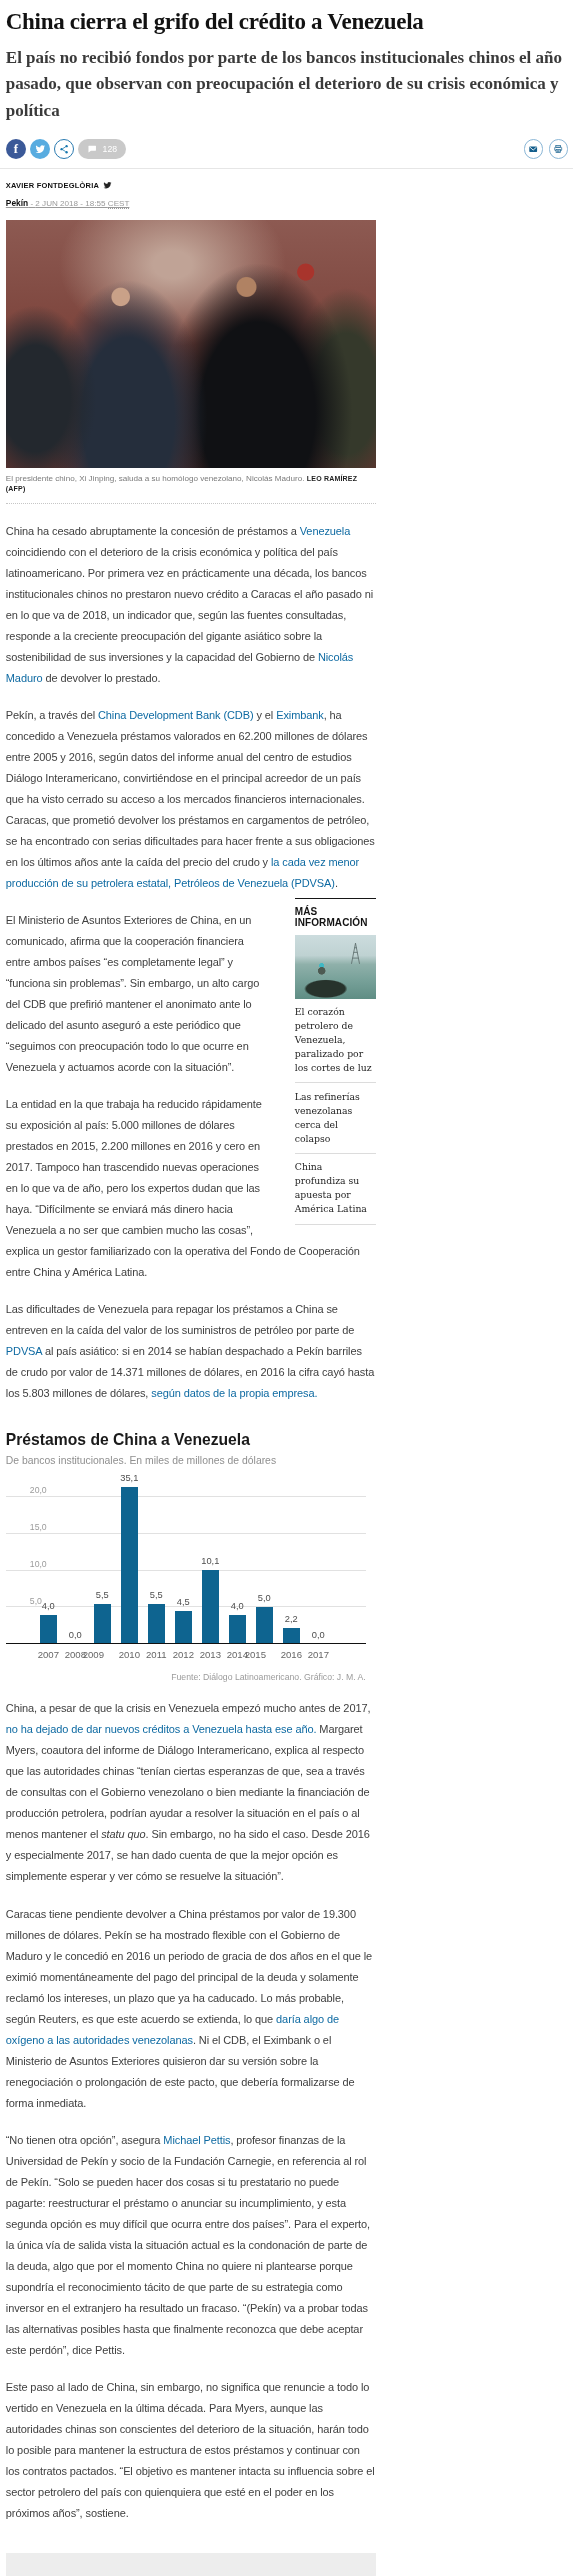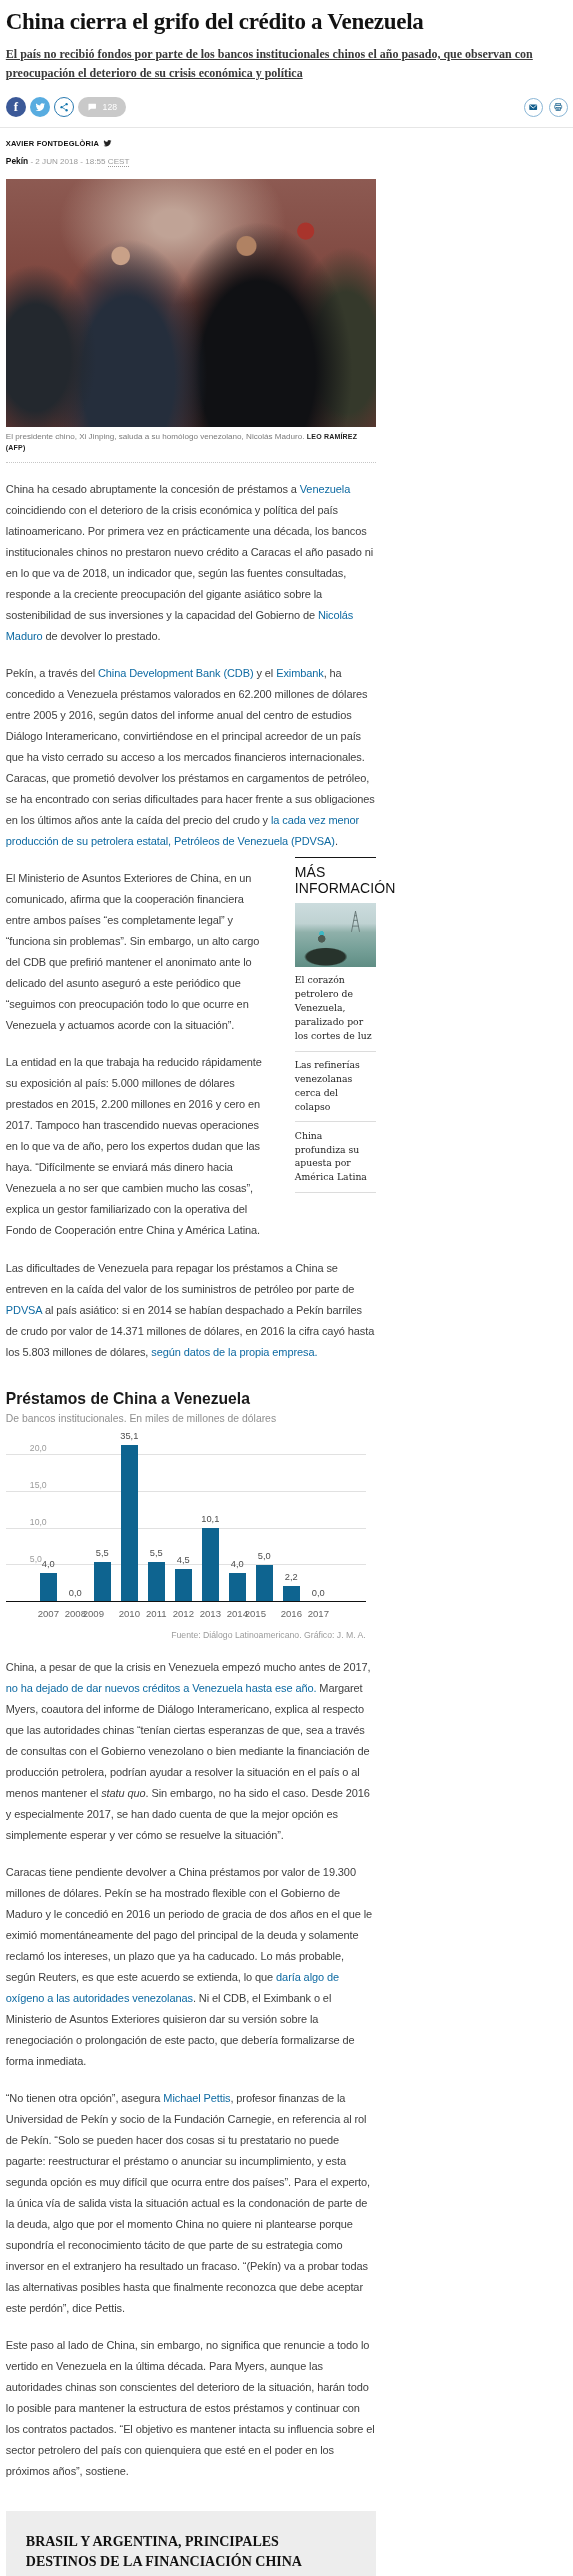--- a/index.html
+++ b/index.html
@@ -1,40 +1,40 @@
 <!DOCTYPE html>
 <html lang="es" style="font-size:9.3px"><head>
 <meta charset="utf-8">
 <style>
   html,body{margin:0;padding:0;background:#fff;}
   body{width:574px;font-family:"Liberation Sans",sans-serif;color:#404040;}
   .page{padding:5.8px 5.8px 17.4px 5.8px;box-sizing:border-box;}
 
   .headline{font-family:"Liberation Serif",serif;font-weight:700;font-size:23px;line-height:1.15;
     color:#121212;margin:3.5px 0 9.3px 0;letter-spacing:-0.3px;}
-  .subhead{font-family:"Liberation Serif",serif;font-size:12px;line-height:1.55;color:#3a3a3a;
-    margin:0 0 11.6px 0;max-width:562px;text-decoration:underline;}
+  .subhead{font-family:"Liberation Serif",serif;font-size:17px;line-height:1.55;color:#3a3a3a;
+    margin:0 0 11.6px 0;max-width:562px;}
 
   .social-row{display:flex;align-items:center;height:27px;}
   .circle{width:20px;height:20px;border-radius:50%;margin-right:4.1px;display:flex;
     align-items:center;justify-content:center;cursor:pointer;flex:0 0 auto;}
   .fb{background:#3b5998;color:#fff;font-family:"Liberation Serif",serif;font-weight:700;font-size:12.8px;}
   .tw{background:#58ace0;}
   .share{background:#fff;border:0.6px solid #2a7ab0;box-sizing:border-box;}
   .pill{height:20px;border-radius:10px;background:#c9c9c9;color:#fff;display:flex;align-items:center;
     padding:0 9.3px;gap:5.2px;font-size:8.7px;cursor:pointer;}
   .right-icons{margin-left:auto;display:flex;gap:5.8px;}
   .ucircle{width:17.4px;height:17.4px;border-radius:50%;border:0.6px solid #8ab6d6;display:flex;
     align-items:center;justify-content:center;cursor:pointer;background:#fff;}
 
   .rule{border:none;border-top:0.6px solid #e6e6e6;margin:5.8px -5.8px 0 -5.8px;}
 
   .byline{margin-top:11.6px;display:flex;align-items:center;gap:4.1px;font-size:7.5px;font-weight:700;
     letter-spacing:0.2px;color:#101010;}
-  .dateline{margin-top:7.5px;font-size:8.1px;color:#9a9a9a;}
+  .dateline{margin-top:7.5px;font-size:8.1px;color:#9a9a9a;text-decoration:underline;}
   .dateline .loc{color:#101010;font-weight:700;font-size:8.4px;}
   .dateline .tz{border-bottom:0.6px dotted #9a9a9a;padding-bottom:0.6px;}
 
   figure.photo{margin:12.8px 0 0 0;width:370px;}
   .photo-canvas{width:370px;height:248px;position:relative;overflow:hidden;
     background:
       radial-gradient(circle 14px at 81% 21%, #a8342c 58%, rgba(168,52,44,0) 64%),
       radial-gradient(circle 15px at 31% 31%, #c9a188 58%, rgba(201,161,136,0) 65%),
       radial-gradient(circle 16.2px at 65% 27%, #b08263 58%, rgba(176,130,99,0) 65%),
       radial-gradient(ellipse 87px 133px at 8% 72%, #23282e 40%, rgba(35,40,46,0) 70%),
@@ -46,21 +46,21 @@
   figcaption{width:370px;box-sizing:border-box;padding:5.2px 0 8.1px 0;border-bottom:0.6px dotted #c6c6c6;
     font-size:8.1px;line-height:1.35;color:#7a7a7a;}
   figcaption .credit{color:#1d1d1d;font-weight:700;font-size:7px;letter-spacing:0.2px;}
 
   .article-body{width:370px;margin-top:3.5px;}
   .article-body p{font-size:11px;line-height:21px;letter-spacing:-0.1px;color:#404040;margin:16.2px 0 0 0;}
   .article-body a{color:#0e6aa2;text-decoration:none;cursor:pointer;}
   .article-body em{font-style:italic;}
 
   aside.more-info{float:right;width:81px;margin:4.6px 0 12.8px 24.4px;border-top:1.2px solid #161616;padding-top:6.4px;}
-  .mi-header{font-size:14px;font-weight:400;color:#121212;letter-spacing:0.1px;margin:0 0 7px 0;}
+  .mi-header{font-size:10px;font-weight:700;color:#121212;letter-spacing:0.1px;margin:0 0 7px 0;}
   .mi-thumb{width:81px;height:64px;position:relative;overflow:hidden;
     background:
       radial-gradient(ellipse 35px 15px at 38% 84%, #27332c 55%, rgba(39,51,44,0) 62%),
       radial-gradient(circle 5.8px at 33% 56%, #4d5a52 60%, rgba(77,90,82,0) 70%),
       radial-gradient(circle 3.5px at 33% 48%, #3fb8c4 70%, rgba(63,184,196,0) 80%),
       linear-gradient(180deg,#ccdcde 0%,#bfd2d2 32%,#8fb0aa 46%,#76a098 72%,#5f8d84 100%);}
   .mi-thumb svg{position:absolute;right:12.8px;top:7px;}
   .mi-list{list-style:none;margin:0;padding:0;}
   .mi-list li{border-bottom:0.6px solid #dcdcdc;padding:6.4px 0 7.5px 0;}
   .mi-list li a{font-family:"DejaVu Serif","Liberation Serif",serif;font-size:9.3px;line-height:1.5;

